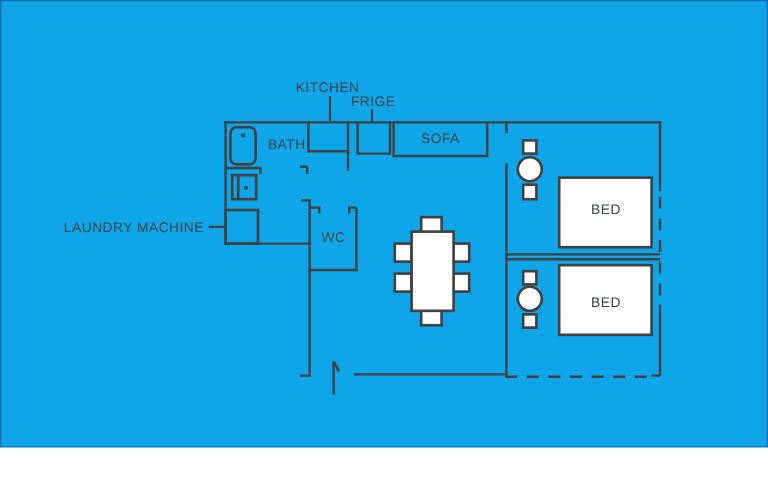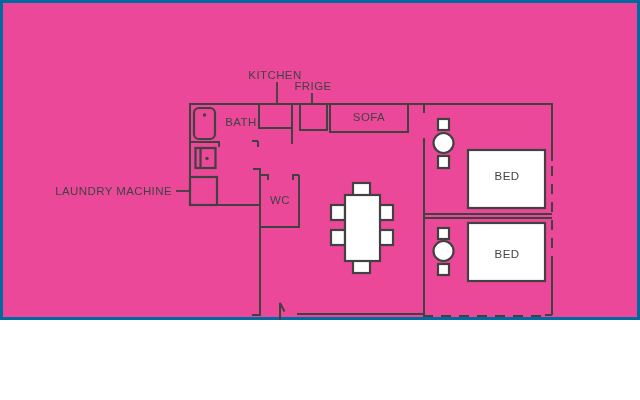--- a/index.html
+++ b/index.html
@@ -1,21 +1,21 @@
 <!DOCTYPE html>
 <html><head>
 <meta charset="utf-8">
 <style>
   html,body { margin:0; padding:0; background:#ffffff; }
   #frame {
     position: relative;
-    width: 640px; height: 320px;
-    background: #ec4899;
+    width: 640px; height: 373px;
+    background: #0ea5e9;
     box-sizing: border-box;
-    border: 3px solid #0369a1;
+    border: 1px solid #0369a1;
     font-family: "Liberation Sans", sans-serif;
   }
   svg text {
     font-family: "Liberation Sans", sans-serif;
     font-size: 11.5px;
     letter-spacing: 0.4px;
   }
 </style>
 </head>
 <body>

